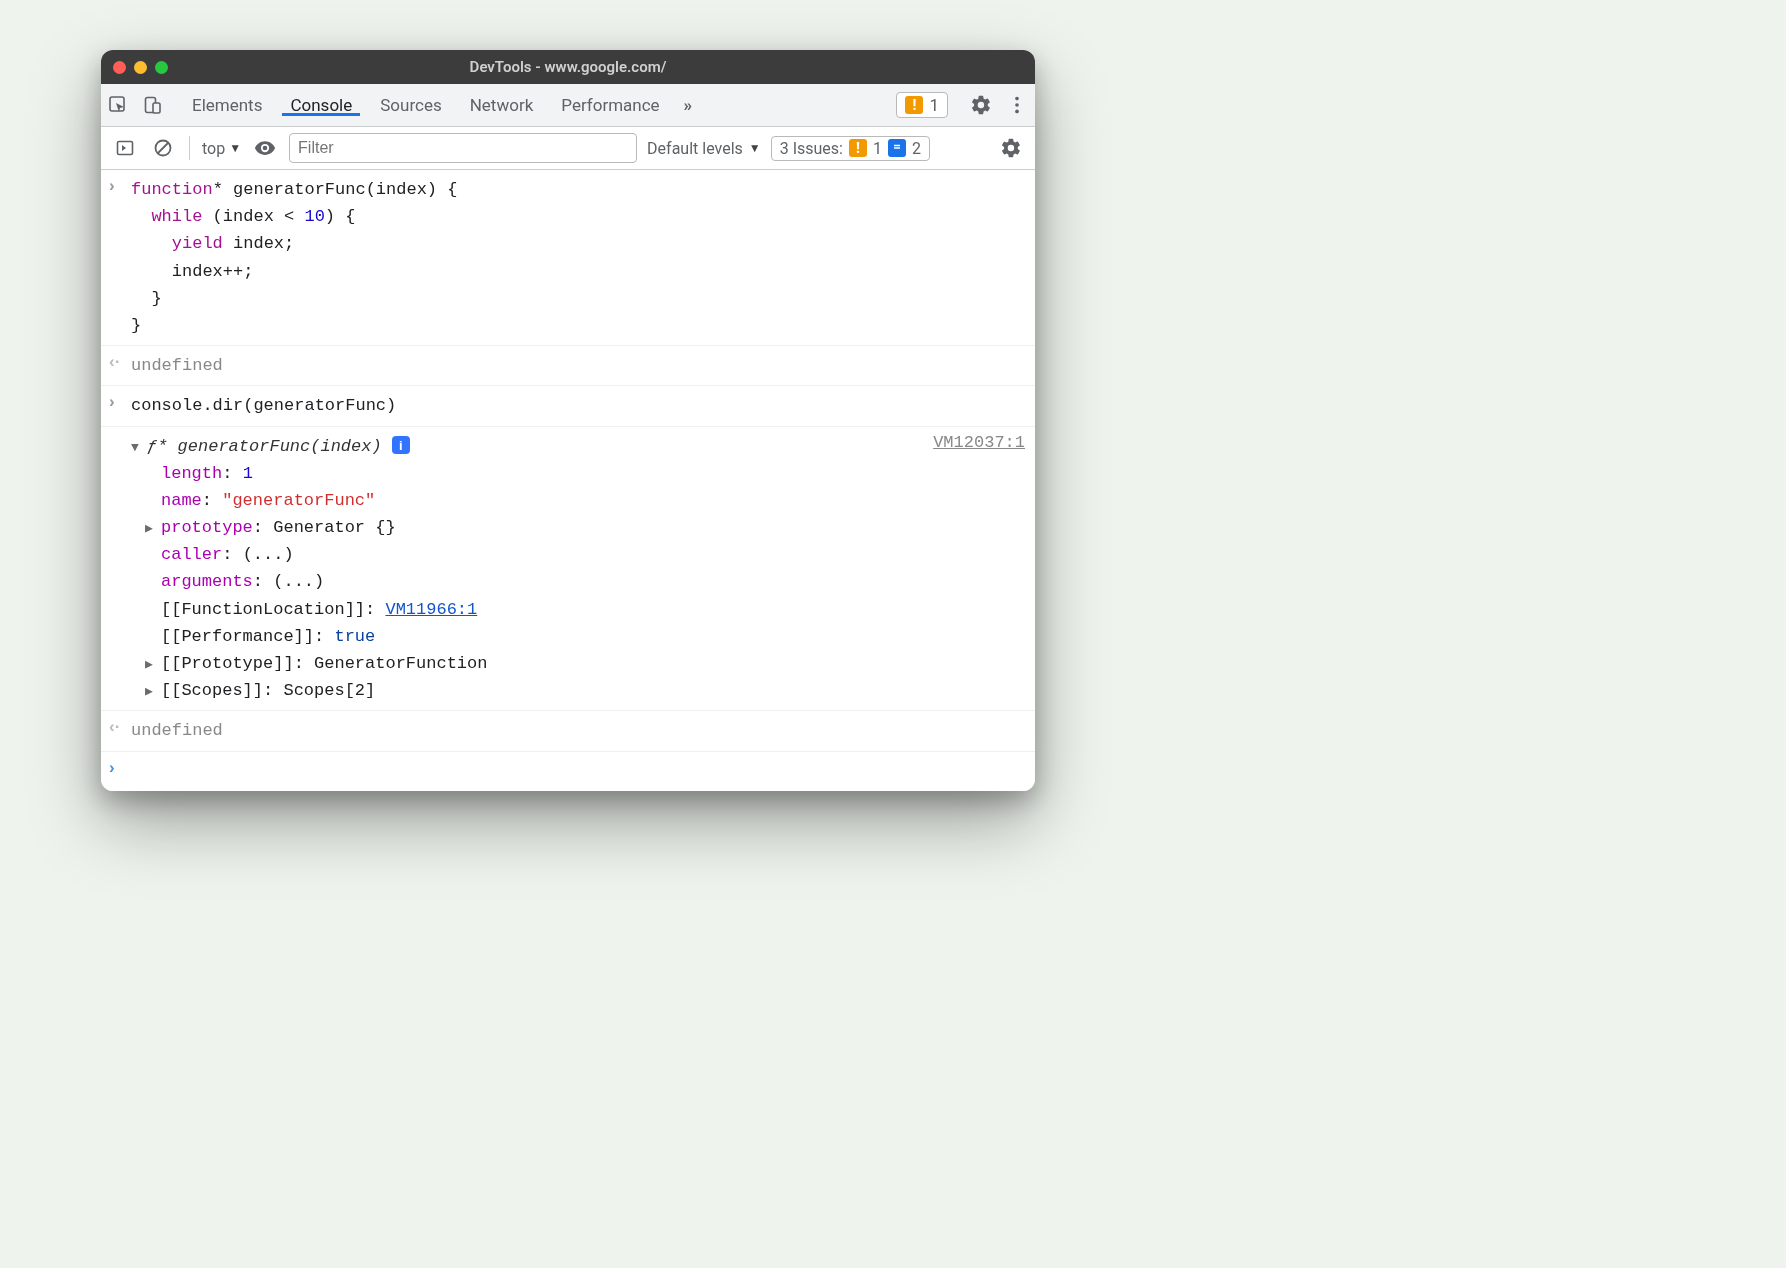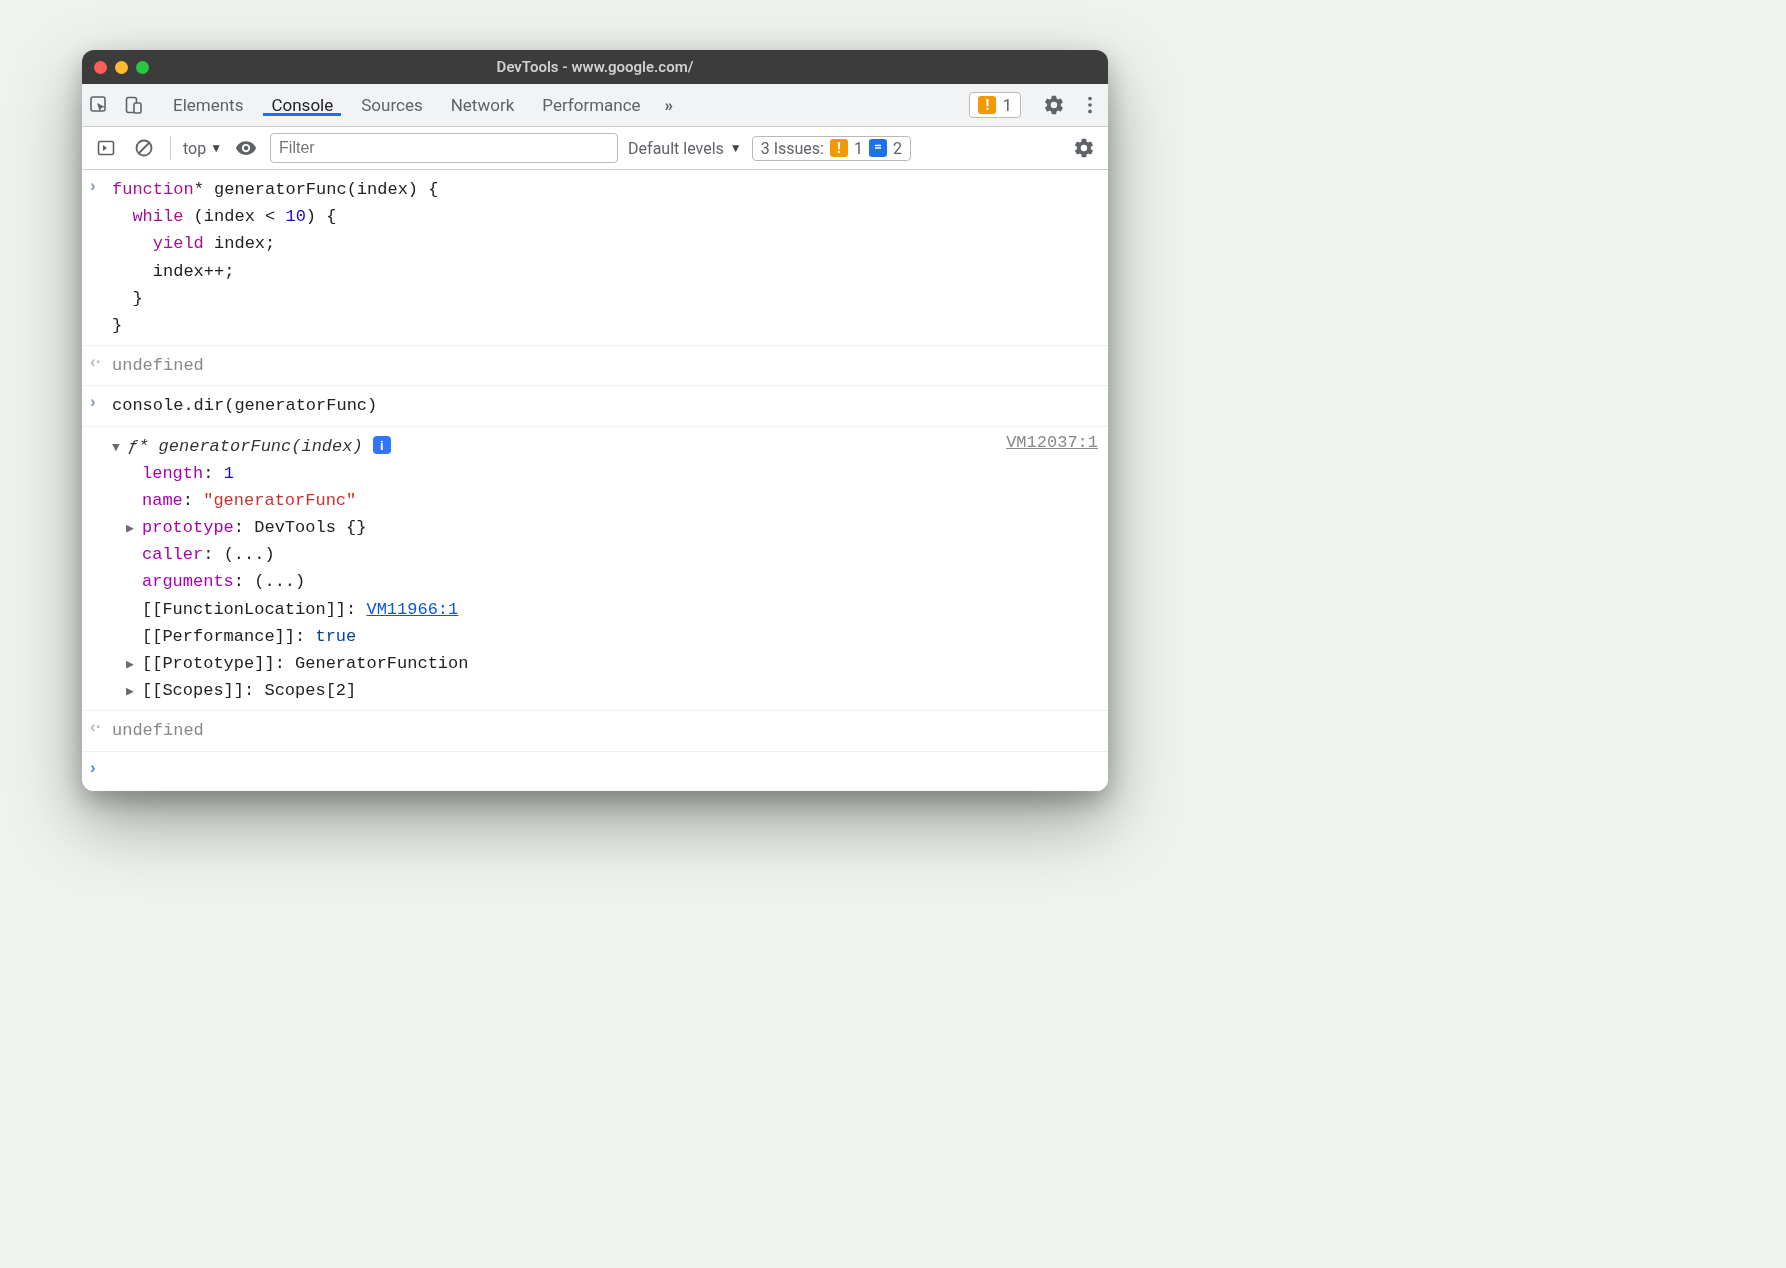--- a/index.html
+++ b/index.html
@@ -4,21 +4,21 @@
 <style>
   :root{
     --bg-gray:#f1f3f4; --border-gray:#cbcdcf; --text-gray:#5f6368; --text-light:#888;
     --text-dark:#202124; --accent-blue:#1a73e8; --kw:#a31390; --num:#1508d2;
     --prop:#aa00b1; --str:#d12f2f; --bool:#0842a0; --link:#1155cc;
     --orange:#f29900; --issue-blue:#1a73e8; --purple:#881391;
   }
   html,body{margin:0;padding:0;background:#eef3ed;font-family:-apple-system,BlinkMacSystemFont,"Segoe UI",Roboto,Arial,sans-serif;}
   #stage{width:1786px;height:1268px;position:relative;}
   .window{
-    position:absolute;left:82px;top:50px;width:1026px;border-radius:12px;overflow:hidden;
+    position:absolute;left:101px;top:50px;width:934px;border-radius:12px;overflow:hidden;
     box-shadow:0 30px 70px rgba(0,0,0,.35),0 10px 25px rgba(0,0,0,.25);background:#fff;
   }
   .titlebar{height:34px;background:#3c3c3c;display:flex;align-items:center;position:relative;}
   .traffic{display:flex;gap:8px;margin-left:12px;}
   .dot{width:13px;height:13px;border-radius:50%;}
   .dot.red{background:#ff5f57;} .dot.yellow{background:#febc2e;} .dot.green{background:#28c840;}
   .titlebar .title{position:absolute;left:0;right:0;text-align:center;color:#d0d0d0;font-size:15px;font-weight:600;}
   .tabbar{height:42px;background:var(--bg-gray);border-bottom:1px solid var(--border-gray);display:flex;align-items:center;font-size:17px;color:var(--text-gray);}
   .tabbar .iconbtn{width:34px;display:flex;align-items:center;justify-content:center;}
   .tabbar .vsep{width:1px;background:var(--border-gray);margin:6px 4px;}
@@ -183,21 +183,21 @@
       <div class="gutter input">›</div>
       <div class="content">console.dir(generatorFunc)</div>
     </div>
 
     <div class="row">
       <div class="gutter"></div>
       <div class="content" style="white-space:normal;">
         <div style="white-space:pre;"><span class="disclose">▼</span><span class="sig"><span>ƒ* </span><span>generatorFunc(index)</span></span> <span class="ibadge">i</span></div>
         <div style="white-space:pre;padding-left:30px;"><span class="prop">length</span><span>: </span><span class="num">1</span></div>
         <div style="white-space:pre;padding-left:30px;"><span class="prop">name</span><span>: </span><span class="str">"generatorFunc"</span></div>
-        <div style="white-space:pre;padding-left:14px;"><span class="disclose">▶</span><span class="prop">prototype</span><span>: </span><span>DevTools {}</span></div>
+        <div style="white-space:pre;padding-left:14px;"><span class="disclose">▶</span><span class="prop">prototype</span><span>: </span><span>Generator {}</span></div>
         <div style="white-space:pre;padding-left:30px;"><span class="prop">caller</span><span>: </span><span>(...)</span></div>
         <div style="white-space:pre;padding-left:30px;"><span class="prop">arguments</span><span>: </span><span>(...)</span></div>
         <div style="white-space:pre;padding-left:30px;"><span>[[FunctionLocation]]</span><span>: </span><span class="link">VM11966:1</span></div>
         <div style="white-space:pre;padding-left:30px;"><span>[[Performance]]</span><span>: </span><span class="bool">true</span></div>
         <div style="white-space:pre;padding-left:14px;"><span class="disclose">▶</span><span>[[Prototype]]</span><span>: </span><span>GeneratorFunction</span></div>
         <div style="white-space:pre;padding-left:14px;"><span class="disclose">▶</span><span>[[Scopes]]</span><span>: </span><span>Scopes[2]</span></div>
       </div>
       <a class="src-link">VM12037:1</a>
     </div>
 

